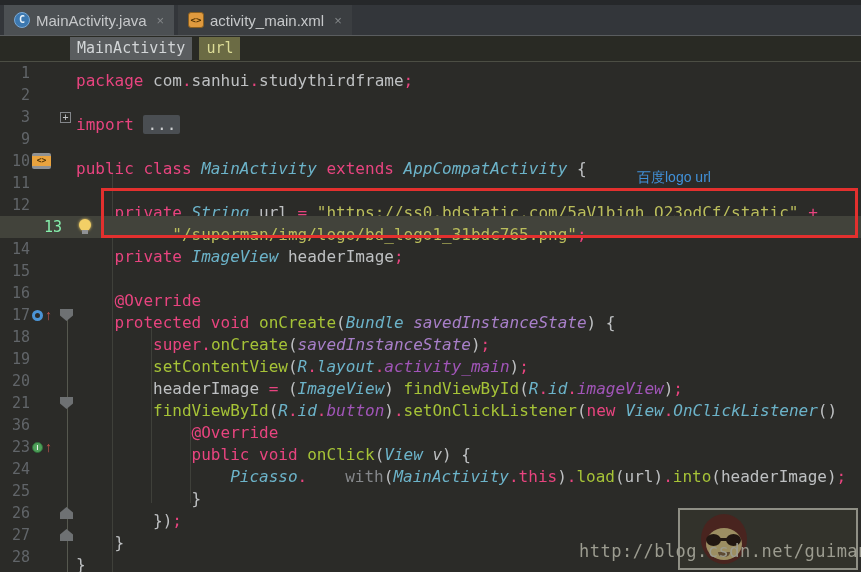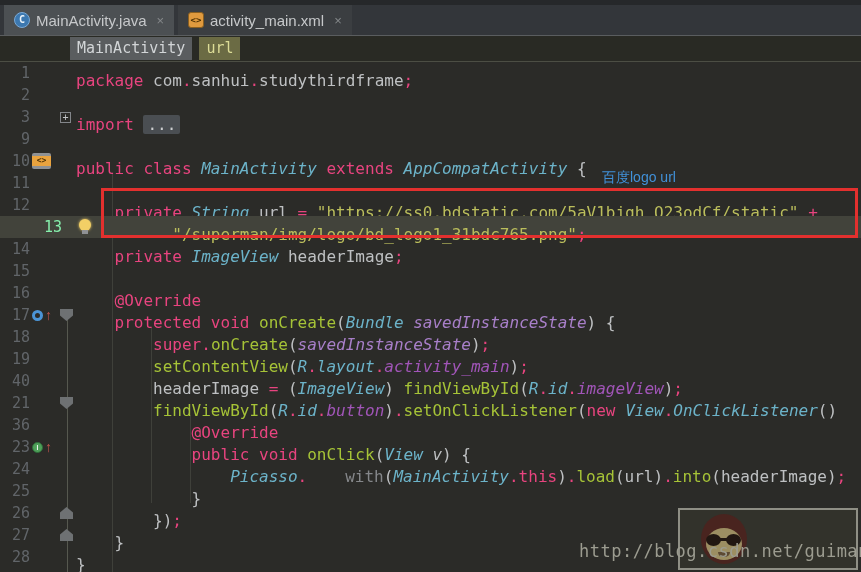--- a/index.html
+++ b/index.html
@@ -69,21 +69,21 @@
   .lf .bar { height:3px; background:#8e9194; }
   .lf .mid { flex:1; background:#e9a33e; color:#4a2e00;
              font:bold 8px/10px "DejaVu Sans Mono",monospace; text-align:center; }
 
   
   #bulb { position:absolute; left:79px; top:157px; width:12px; height:12px; border-radius:50%;
           background:#f2cf66; box-shadow:0 0 3px #f2cf66; }
   #bulb::after { content:""; position:absolute; left:3px; top:11px; width:6px; height:4px; background:#8f9193; }
   #redbox { position:absolute; left:101px; top:126px; width:757px; height:50px;
             border:3px solid var(--red_box); z-index:5; }
-  #anno { position:absolute; left:602px; top:107px; font:14px/16px "Liberation Sans",sans-serif;
+  #anno { position:absolute; left:637px; top:107px; font:14px/16px "Liberation Sans",sans-serif;
           color:var(--annotation_blue); z-index:6; }
 
   
   #wmbox { position:absolute; left:678px; top:446px; width:180px; height:62px;
            border:2px solid #8f8f85; background:#32322b; z-index:7; overflow:hidden; }
   .monkey { position:absolute; left:18px; top:4px; width:52px; height:56px; }
   .monkey .head { position:absolute; left:3px; top:0; width:46px; height:50px; border-radius:50%; background:#49241f; }
   .monkey .face { position:absolute; left:8px; top:14px; width:36px; height:32px; border-radius:50%; background:#9c8e62; }
   .monkey .gl { position:absolute; top:20px; width:15px; height:12px; border-radius:50%; background:#211712; }
   .monkey .gl.l { left:8px; } .monkey .gl.r { left:28px; }
@@ -221,21 +221,21 @@
           <pre class="code"><span class="tk-p">        </span><span class="tk-k">super</span><span class="tk-k">.</span><span class="tk-m">onCreate</span><span class="tk-p">(</span><span class="tk-a">savedInstanceState</span><span class="tk-p">)</span><span class="tk-k">;</span></pre>
         </div>
         <div class="row">
           <div class="gutter">
             <span class="lnum">19</span>
           </div>
           <pre class="code"><span class="tk-p">        </span><span class="tk-m">setContentView</span><span class="tk-p">(</span><span class="tk-t">R</span><span class="tk-k">.</span><span class="tk-t">layout</span><span class="tk-k">.</span><span class="tk-u">activity_main</span><span class="tk-p">)</span><span class="tk-k">;</span></pre>
         </div>
         <div class="row">
           <div class="gutter">
-            <span class="lnum">40</span>
+            <span class="lnum">20</span>
           </div>
           <pre class="code"><span class="tk-p">        </span><span class="tk-p">headerImage </span><span class="tk-k">=</span><span class="tk-p"> (</span><span class="tk-t">ImageView</span><span class="tk-p">) </span><span class="tk-m">findViewById</span><span class="tk-p">(</span><span class="tk-t">R</span><span class="tk-k">.</span><span class="tk-t">id</span><span class="tk-k">.</span><span class="tk-u">imageView</span><span class="tk-p">)</span><span class="tk-k">;</span></pre>
         </div>
         <div class="row">
           <div class="gutter">
             <span class="lnum">21</span>
             <span class="fold-slot">
               <span class="fold-open"></span>
             </span>
           </div>

